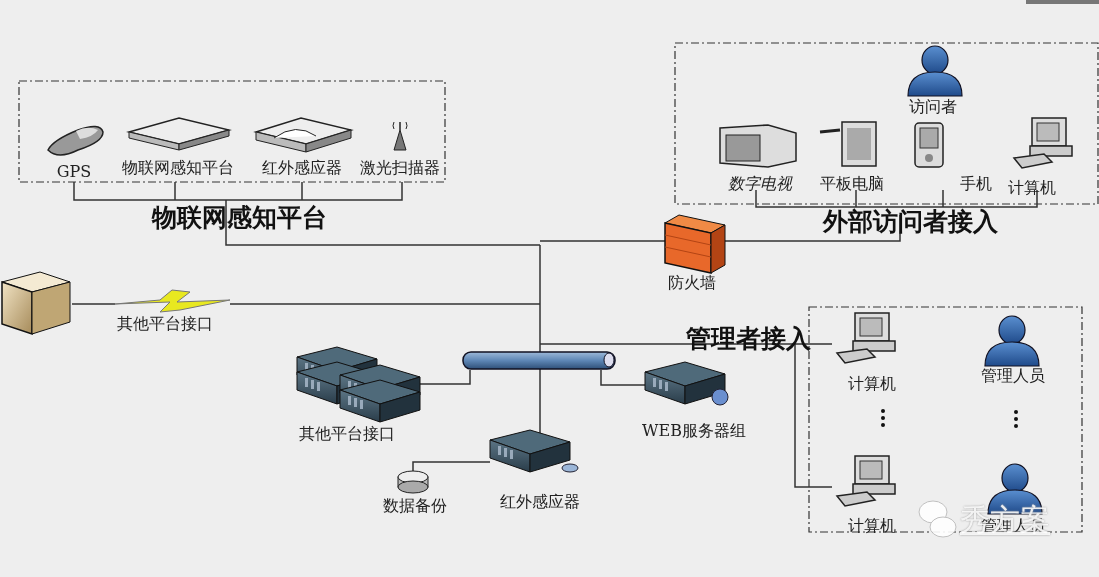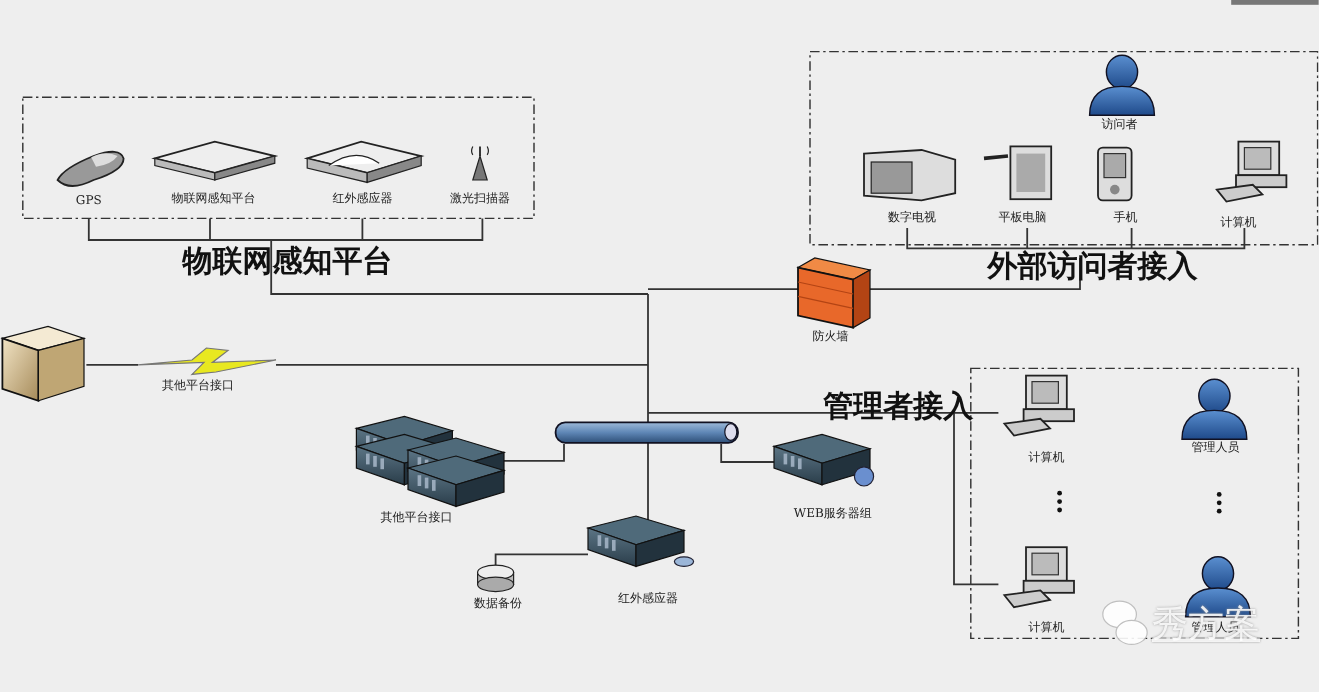--- a/index.html
+++ b/index.html
@@ -1,18 +1,18 @@
 <!DOCTYPE html>
 <html><head>
 <meta charset="utf-8">
 <style>
   html,body{margin:0;padding:0;}
   body{width:1099px;height:577px;background:#eeeeee;position:relative;overflow:hidden;font-family:"DejaVu Serif","Liberation Serif",serif;}
   #diagram{position:absolute;left:0;top:0;width:1099px;height:577px;}
-  .lbl{position:absolute;font-size:10px;color:#222;white-space:nowrap;transform:translateX(-50%);font-family:"DejaVu Serif",serif;}
+  .lbl{position:absolute;font-size:16px;color:#222;white-space:nowrap;transform:translateX(-50%);font-family:"DejaVu Serif",serif;}
   .big{position:absolute;font-size:25px;font-weight:bold;color:#111;white-space:nowrap;font-family:"DejaVu Sans","Liberation Sans",sans-serif;}
   .topbar{position:absolute;left:1026px;top:0;width:73px;height:4px;background:#777;}
   .wm{position:absolute;left:960px;top:500px;font-size:30px;color:rgba(255,255,255,0.85);font-family:"DejaVu Sans",sans-serif;text-shadow:0 0 2px #999;text-decoration:underline;}
 </style>
 </head>
 <body>
 
 <div class="topbar"></div>
 
 <svg id="diagram" viewBox="0 0 1099 577">
@@ -162,23 +162,23 @@
   </g>
 </svg>
 
 <div class="lbl" style="left:74px;top:162px;">GPS</div>
 <div class="lbl" style="left:178px;top:158px;">物联网感知平台</div>
 <div class="lbl" style="left:302px;top:158px;">红外感应器</div>
 <div class="lbl" style="left:400px;top:158px;">激光扫描器</div>
 <div class="big" style="left:152px;top:201px;">物联网感知平台</div>
 
 <div class="lbl" style="left:933px;top:97px;">访问者</div>
-<div class="lbl" style="left:760px;top:174px;">数字电视</div>
+<div class="lbl" style="left:760px;top:174px;font-style:italic;">数字电视</div>
 <div class="lbl" style="left:852px;top:174px;">平板电脑</div>
-<div class="lbl" style="left:938px;top:174px;">手机</div>
+<div class="lbl" style="left:976px;top:174px;">手机</div>
 <div class="lbl" style="left:1032px;top:178px;">计算机</div>
 <div class="big" style="left:823px;top:205px;">外部访问者接入</div>
 
 <div class="lbl" style="left:692px;top:273px;">防火墙</div>
 <div class="lbl" style="left:165px;top:314px;">其他平台接口</div>
 <div class="big" style="left:686px;top:322px;">管理者接入</div>
 <div class="lbl" style="left:347px;top:424px;">其他平台接口</div>
 <div class="lbl" style="left:694px;top:421px;">WEB服务器组</div>
 <div class="lbl" style="left:540px;top:492px;">红外感应器</div>
 <div class="lbl" style="left:415px;top:496px;">数据备份</div>

